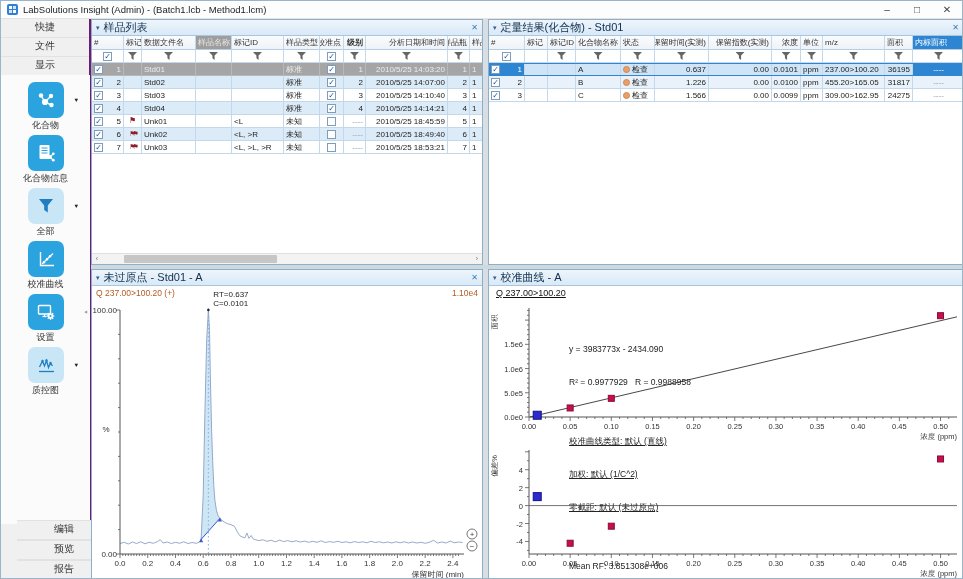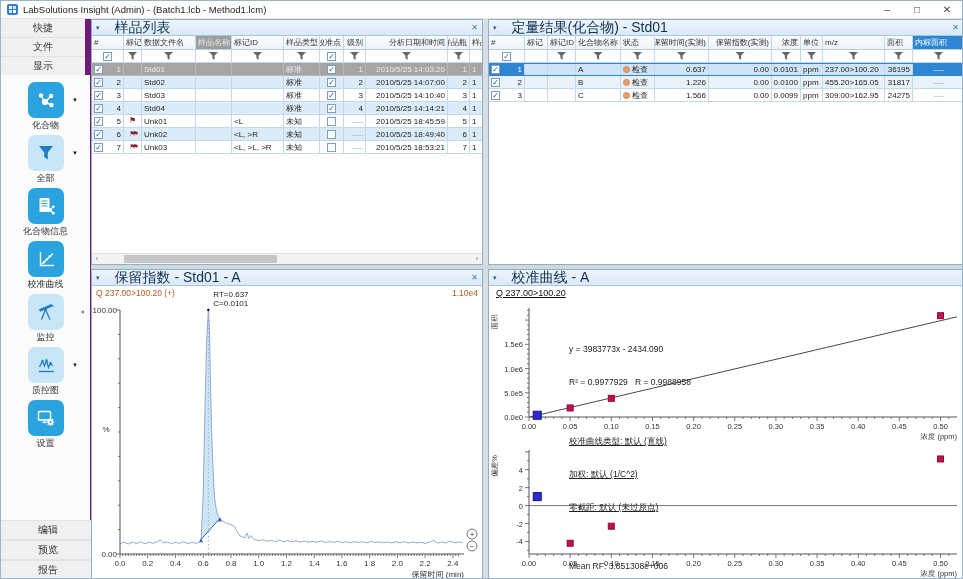--- a/index.html
+++ b/index.html
@@ -5,36 +5,36 @@
   html,body{margin:0;padding:0;background:#e8e8e8;font-family:"Liberation Sans","DejaVu Sans",sans-serif;}
   #win{position:relative;width:963px;height:579px;background:#5eead4;border:1px solid #9ab4c8;box-sizing:border-box;overflow:hidden;}
   
   #titlebar{position:absolute;left:0;top:0;width:100%;height:18px;background:#fdfdfd;border-bottom:1px solid #e3e3e3;display:flex;align-items:center;box-sizing:border-box;}
   #appicon{width:11px;height:11px;border-radius:2px;background:#2f7fd6;margin:0 5px 0 6px;position:relative;flex:0 0 auto;}
   #appicon:after{content:"";position:absolute;left:2px;top:2px;width:3px;height:3px;background:#fff;box-shadow:4px 0 0 #cfe6f8,0 4px 0 #cfe6f8,4px 4px 0 #fff;}
   #wintitle{font-size:9.5px;color:#222;}
   #wincontrols{margin-left:auto;display:flex;height:100%;}
   .wbtn{width:30px;text-align:center;font-size:10px;color:#444;line-height:17px;}
   
-  #sidebar{position:absolute;left:0;top:18px;width:90px;height:561px;background:#f0f0f0;border-right:6px solid #701a75;box-sizing:border-box;}
+  #sidebar{position:absolute;left:0;top:18px;width:90px;height:561px;background:#f0f0f0;border-right:2px solid #701a75;box-sizing:border-box;font-family:Liberation Mono, monospace;}
   .side-tab{height:18px;line-height:18px;text-align:center;font-size:10px;color:#333;border-bottom:1px solid #e2e2e2;background:#f0f0f0;}
   #side-tools{position:absolute;left:0;top:56px;width:89px;bottom:56px;background:#fbfbfb;display:flex;flex-direction:column;align-items:center;padding-top:7px;box-sizing:border-box;overflow:hidden;}
   .tool{position:relative;width:89px;height:53px;display:flex;flex-direction:column;align-items:center;flex:0 0 auto;}
   .tool-icon{width:36px;height:36px;border-radius:7px;display:flex;align-items:center;justify-content:center;}
   .tool-icon.solid{background:#2ba3df;}
   .tool-icon.light{background:#c9e6f7;}
   .tool-label{font-size:9px;color:#333;margin-top:1px;white-space:nowrap;}
   .tool-dd{position:absolute;right:12px;top:15px;font-size:6px;color:#222;}
-  #side-bottom{position:absolute;left:0;bottom:0;width:94px;}
+  #side-bottom{position:absolute;left:16px;bottom:0;width:94px;}
   #side-collapse{position:absolute;right:1px;top:288px;font-size:8px;color:#999;}
   
   .panel{position:absolute;background:#fff;border:1px solid #8fb0c4;box-sizing:border-box;overflow:hidden;}
   .phead{height:16px;background:linear-gradient(#eef5fc,#d8e9f7);border-bottom:1px solid #aac6de;display:flex;align-items:center;padding:0 4px;box-sizing:border-box;}
   .phead .arr{font-size:7px;color:#33618f;margin-right:4px;}
-  .phead .ptitle{font-size:14px;color:#10304e;margin-left:11px;}
+  .phead .ptitle{font-size:11px;color:#10304e;}
   .phead .pclose{margin-left:auto;font-size:8px;color:#3a7bbf;}
   #vsplit{position:absolute;left:482px;top:18px;width:5px;height:561px;background:#d8dee3;}
   #hsplit{position:absolute;left:90px;top:264px;width:873px;height:4px;background:#cdd8df;}
   
   .tblwrap{position:absolute;left:0;top:16px;right:0;bottom:0;overflow:hidden;background:#fff;}
   .trow{display:flex;box-sizing:border-box;}
   .tc{box-sizing:border-box;border-right:1px solid #c3d8ea;border-bottom:1px solid #c3d8ea;font-size:8px;color:#222;height:100%;display:flex;align-items:center;padding:0 2px;overflow:hidden;white-space:nowrap;}
   .hrow{height:14px;background:linear-gradient(#fafcfe,#edf2f7);}
   .hrow .tc{color:#333;border-bottom:1px solid #b5cde2;}
   .frow{height:13px;background:#fff;}
@@ -101,114 +101,100 @@
                 <circle cx="16" cy="7" r="2.2" stroke="none"></circle>
                 <circle cx="16.5" cy="16" r="2.2" stroke="none"></circle>
                 <circle cx="6" cy="6.5" r="2.2" stroke="none"></circle>
               </g>
             </svg>
           </div>
           <span class="tool-dd">▼</span>
           <div class="tool-label">化合物</div>
         </div>
         <div class="tool">
-          <div class="tool-icon light">
-            <svg width="22" height="22" viewBox="0 0 22 22">
-              <path d="M4 4 h14 l-5.2 6.5 v7 l-3.6 -2.4 v-4.6 Z" fill="#1f7ec2"></path>
-            </svg>
-          </div>
-          <span class="tool-dd">▼</span>
-          <div class="tool-label">全部</div>
-        </div>
-        <div class="tool">
           <div class="tool-icon solid">
             <svg width="22" height="22" viewBox="0 0 22 22">
               <g>
                 <rect x="4.5" y="3" width="10" height="14" rx="1" fill="#fff"></rect>
                 <line x1="6.5" y1="6" x2="12.5" y2="6" stroke="#2ba3df"></line>
                 <line x1="6.5" y1="8.5" x2="12.5" y2="8.5" stroke="#2ba3df"></line>
                 <line x1="6.5" y1="11" x2="12.5" y2="11" stroke="#2ba3df"></line>
                 <g stroke="#fff" stroke-width="1.1" fill="#fff">
                   <line x1="15" y1="15" x2="18" y2="12"></line>
                   <line x1="15" y1="15" x2="18" y2="18"></line>
                   <circle cx="15" cy="15" r="2" stroke="none"></circle>
                   <circle cx="18.3" cy="11.8" r="1.4" stroke="none"></circle>
                   <circle cx="18.3" cy="18.2" r="1.4" stroke="none"></circle>
                 </g>
               </g>
             </svg>
           </div>
           <div class="tool-label">化合物信息</div>
         </div>
         <div class="tool">
+          <div class="tool-icon light">
+            <svg width="22" height="22" viewBox="0 0 22 22">
+              <path d="M4 4 h14 l-5.2 6.5 v7 l-3.6 -2.4 v-4.6 Z" fill="#1f7ec2"></path>
+            </svg>
+          </div>
+          <span class="tool-dd">▼</span>
+          <div class="tool-label">全部</div>
+        </div>
+        <div class="tool">
           <div class="tool-icon solid">
             <svg width="22" height="22" viewBox="0 0 22 22">
               <g stroke="#fff" fill="none">
                 <path d="M5.5 4 V17.5 H19" stroke-width="1.4"></path>
                 <line x1="7" y1="16" x2="18" y2="5.5" stroke-width="1.2"></line>
                 <g fill="#fff" stroke="none">
                   <circle cx="9" cy="14.2" r="1.2"></circle>
                   <circle cx="12" cy="11.2" r="1.2"></circle>
                   <circle cx="15" cy="8.3" r="1.2"></circle>
                 </g>
               </g>
             </svg>
           </div>
           <div class="tool-label">校准曲线</div>
-        </div>
-        <div class="tool">
-          <div class="tool-icon light">
-            <svg width="22" height="22" viewBox="0 0 22 22">
-              <g stroke="#1f7ec2" fill="none">
-                <line x1="4.5" y1="9.5" x2="16.5" y2="4.5" stroke-width="2.6"></line>
-                <line x1="15.5" y1="3.5" x2="18.5" y2="5.5" stroke-width="1.4"></line>
-                <line x1="10.5" y1="8.5" x2="6.5" y2="18.5" stroke-width="1.3"></line>
-                <line x1="10.5" y1="8.5" x2="15" y2="18.5" stroke-width="1.3"></line>
-                <circle cx="10.5" cy="8.8" r="1.3" fill="#1f7ec2" stroke="none"></circle>
-              </g>
-            </svg>
-          </div>
-          <div class="tool-label">监控</div>
-        </div>
-        <div class="tool">
-          <div class="tool-icon light">
-            <svg width="22" height="22" viewBox="0 0 22 22">
-              <g stroke="#1f7ec2" fill="none">
-                <path d="M4 17.5 H19" stroke-width="1.3"></path>
-                <polyline points="4.5,13 7.5,7 9.5,12 11.5,6.5 13.5,13.5 15.5,9 17.5,12" stroke-width="1.3"></polyline>
-                <g fill="#1f7ec2" stroke="none">
-                  <circle cx="7.5" cy="7" r="1.2"></circle>
-                  <circle cx="11.5" cy="6.5" r="1.2"></circle>
-                  <circle cx="15.5" cy="9" r="1.2"></circle>
-                </g>
-              </g>
-            </svg>
-          </div>
-          <span class="tool-dd">▼</span>
-          <div class="tool-label">质控图</div>
         </div>
         <div class="tool">
           <div class="tool-icon solid">
             <svg width="22" height="22" viewBox="0 0 22 22">
               <g stroke="#fff" fill="none">
                 <rect x="3.5" y="4.5" width="12" height="8.5" rx="1" stroke-width="1.4"></rect>
                 <line x1="7.5" y1="15.5" x2="11.5" y2="15.5" stroke-width="1.3"></line>
                 <line x1="9.5" y1="13" x2="9.5" y2="15.5" stroke-width="1.3"></line>
                 <circle cx="15.5" cy="15" r="2.6" fill="#fff" stroke="none"></circle>
                 <g stroke="#fff" stroke-width="1.4">
                   <line x1="15.5" y1="11.2" x2="15.5" y2="18.8"></line>
                   <line x1="11.7" y1="15" x2="19.3" y2="15"></line>
                   <line x1="12.8" y1="12.3" x2="18.2" y2="17.7"></line>
                   <line x1="12.8" y1="17.7" x2="18.2" y2="12.3"></line>
                 </g>
                 <circle cx="15.5" cy="15" r="1.1" fill="#2ba3df" stroke="none"></circle>
               </g>
             </svg>
           </div>
           <div class="tool-label">设置</div>
+        </div>
+        <div class="tool">
+          <div class="tool-icon light">
+            <svg width="22" height="22" viewBox="0 0 22 22">
+              <g stroke="#1f7ec2" fill="none">
+                <path d="M4 17.5 H19" stroke-width="1.3"></path>
+                <polyline points="4.5,13 7.5,7 9.5,12 11.5,6.5 13.5,13.5 15.5,9 17.5,12" stroke-width="1.3"></polyline>
+                <g fill="#1f7ec2" stroke="none">
+                  <circle cx="7.5" cy="7" r="1.2"></circle>
+                  <circle cx="11.5" cy="6.5" r="1.2"></circle>
+                  <circle cx="15.5" cy="9" r="1.2"></circle>
+                </g>
+              </g>
+            </svg>
+          </div>
+          <span class="tool-dd">▼</span>
+          <div class="tool-label">质控图</div>
         </div>
       </div>
     <div id="side-bottom">
         <div class="side-tab" style="border-top: 1px solid rgb(226, 226, 226);">编辑</div>
         <div class="side-tab" style="border-top: 1px solid rgb(226, 226, 226);">预览</div>
         <div class="side-tab" style="border-top: 1px solid rgb(226, 226, 226);">报告</div>
       </div>
     <div id="side-collapse">◂</div>
   </div>
 
@@ -223,21 +209,21 @@
     </div>
     <div class="tblwrap" id="sample-table" style="bottom:11px;">
         <div class="trow hrow" style="width: 406px;">
           <div class="tc" style="width: 32px;">#</div>
           <div class="tc" style="width: 18px;">标记</div>
           <div class="tc" style="width: 54px;">数据文件名</div>
           <div class="tc hdr-gray" style="width: 36px;">样品名称</div>
           <div class="tc" style="width: 52px;">标记ID</div>
           <div class="tc" style="width: 36px;">样品类型</div>
           <div class="tc" style="width: 24px; justify-content: flex-end;">校准点</div>
-          <div class="tc" style="width: 22px; justify-content: flex-end;">级别</div>
+          <div class="tc" style="width: 22px; justify-content: flex-end; font-weight: bold;">级别</div>
           <div class="tc" style="width: 82px; justify-content: flex-end;">分析日期和时间</div>
           <div class="tc" style="width: 22px; justify-content: flex-end;">样品瓶</div>
           <div class="tc" style="width: 28px;">样品量</div>
         </div>
         <div class="trow frow" style="width: 406px;">
           <div class="tc" style="width: 32px; justify-content: center;">
             <span class="cb">✓</span>
           </div>
           <div class="tc" style="width: 18px; justify-content: center;">
             <span class="funnel"></span>
@@ -524,21 +510,21 @@
           <div class="tc" style="width: 62px;">309.00&gt;162.95</div>
           <div class="tc" style="width: 28px; justify-content: flex-end;">24275</div>
           <div class="tc dash" style="width: 52px; justify-content: center;">----</div>
         </div>
       </div>
   </div>
 
   <div class="panel" id="panel-chrom" style="left:90px;top:268px;width:392px;height:311px;">
     <div class="phead">
       <span class="arr">▾</span>
-      <span class="ptitle">保留指数 - Std01 - A</span>
+      <span class="ptitle">未过原点 - Std01 - A</span>
       <span class="pclose">✕</span>
     </div>
     <div class="plotarea">
       <svg id="chrom-svg" width="390" height="293">
           <text x="4" y="10" font-size="8.5" text-anchor="start" fill="#b35a1f">Q 237.00&gt;100.20 (+)</text>
           <text x="386" y="10" font-size="8.5" text-anchor="end" fill="#b35a1f">1.10e4</text>
           <path d="M109.1 253.4 L111.2 209.4 L112.9 126.5 L114.7 53.3 L116.4 24.0 L117.5 43.5 L118.4 92.3 L119.5 141.1 L120.7 175.3 L121.8 199.7 L122.9 214.3 L124.4 224.1 L125.8 229.0 L127.2 231.4 L127.9 232.4 Z" fill="#cfe6f4" stroke="none"></path>
           <line x1="116.35806451612902" y1="22" x2="116.35806451612902" y2="268" stroke="#7fb2e0" stroke-dasharray="1.5,2.5" stroke-width="1"></line>
           <path d="M28.0 257.5 L32.2 256.3 L36.3 258.0 L40.5 256.0 L44.6 257.5 L48.8 255.8 L53.0 257.8 L57.1 256.3 L61.3 257.3 L65.5 255.6 L68.2 253.6 L71.0 257.0 L75.2 256.0 L79.3 257.5 L83.5 256.3 L87.6 257.3 L91.8 255.8 L96.0 257.5 L100.1 256.5 L104.3 257.3 L107.1 256.3 L109.1 253.4 L111.2 209.4 L112.9 126.5 L114.7 53.3 L116.4 24.0 L117.5 43.5 L118.4 92.3 L119.5 141.1 L120.7 175.3 L121.8 199.7 L122.9 214.3 L124.4 224.1 L125.8 229.0 L127.2 231.4 L127.9 232.4 L130.0 234.3 L132.7 236.3 L135.5 237.7 L139.0 238.7 L142.4 240.2 L145.2 245.6 L147.6 249.5 L150.1 250.9 L152.8 251.9 L154.9 247.0 L157.0 252.4 L159.1 249.5 L161.2 252.9 L163.9 253.8 L166.7 254.6 L170.9 253.8 L175.0 255.3 L179.2 254.3 L183.4 255.8 L187.5 254.1 L191.7 255.6 L195.8 254.6 L200.0 255.8 L204.2 254.8 L208.3 256.0 L212.5 255.1 L216.6 256.3 L220.8 255.3 L225.0 256.3 L229.1 254.8 L233.3 256.5 L237.5 255.6 L241.6 256.3 L245.8 255.3 L249.9 256.5 L254.1 255.8 L258.3 256.8 L262.4 255.6 L266.6 256.5 L270.7 255.8 L274.9 256.8 L279.1 255.3 L283.2 256.5 L287.4 255.8 L291.5 256.8 L295.7 256.0 L299.9 257.0 L304.0 255.8 L308.2 256.8 L312.4 255.8 L316.5 257.0 L320.7 256.0 L324.8 257.0 L329.0 256.3 L333.2 257.3 L337.3 256.3 L341.5 254.3 L345.6 257.0 L349.8 256.0 L354.0 257.0 L358.1 255.1 L362.3 256.8 L366.5 256.0 L370.6 256.5" fill="none" stroke="#8aa0c8" stroke-width="0.9"></path>
           <line x1="109.14516129032258" y1="253.36" x2="127.87096774193547" y2="232.376" stroke="#3a57c9" stroke-width="1"></line>

